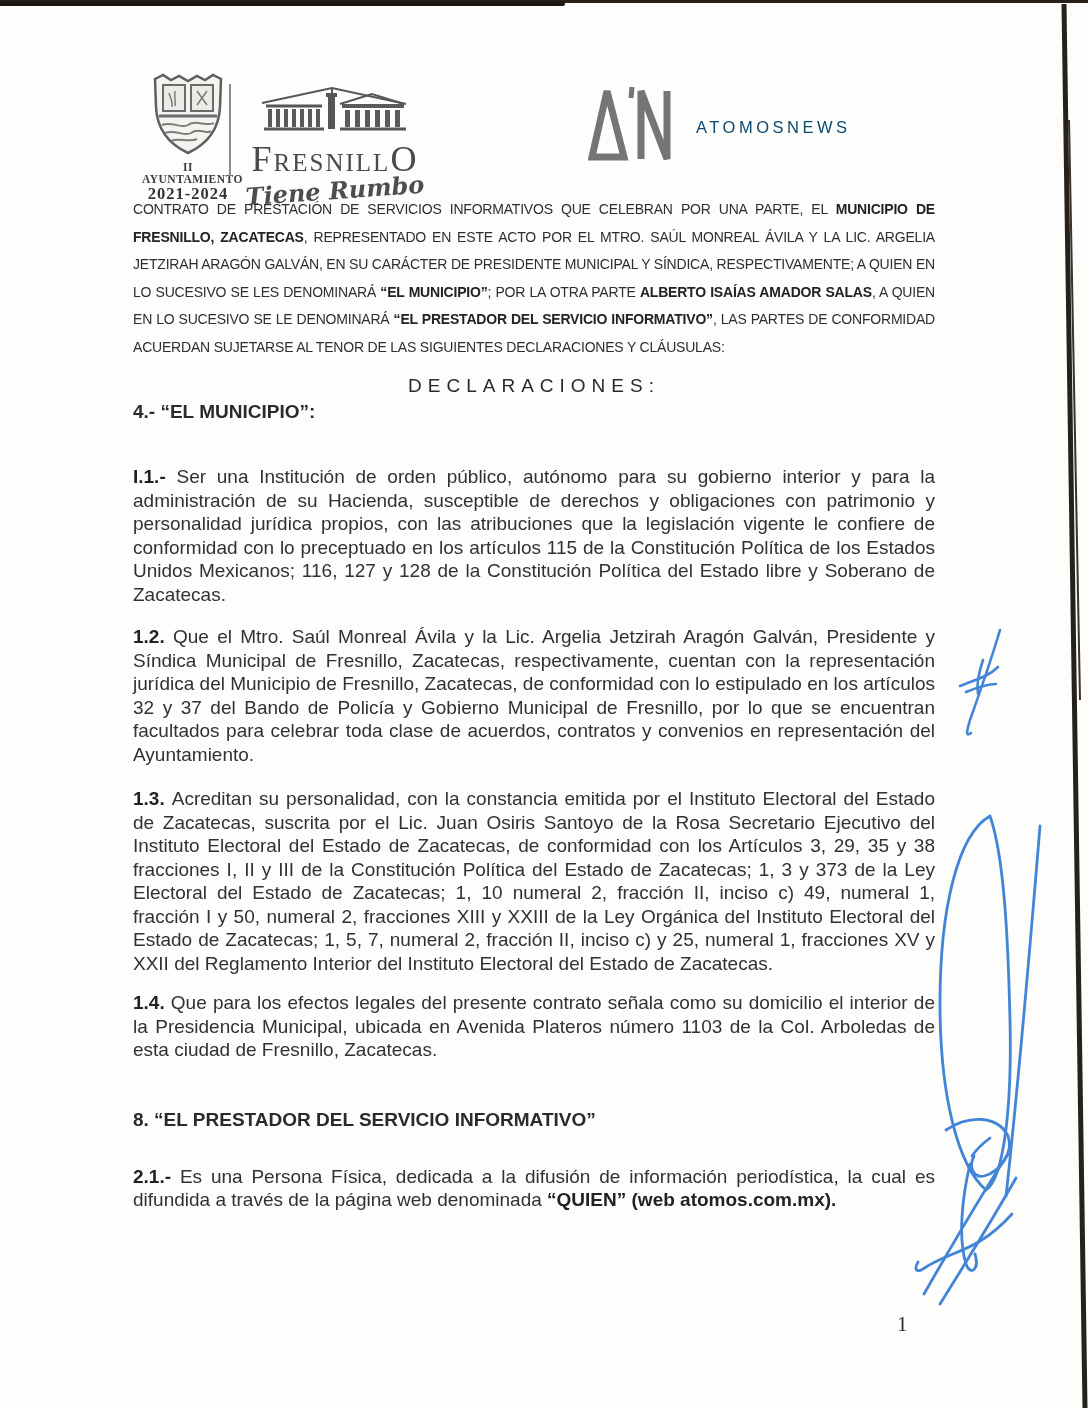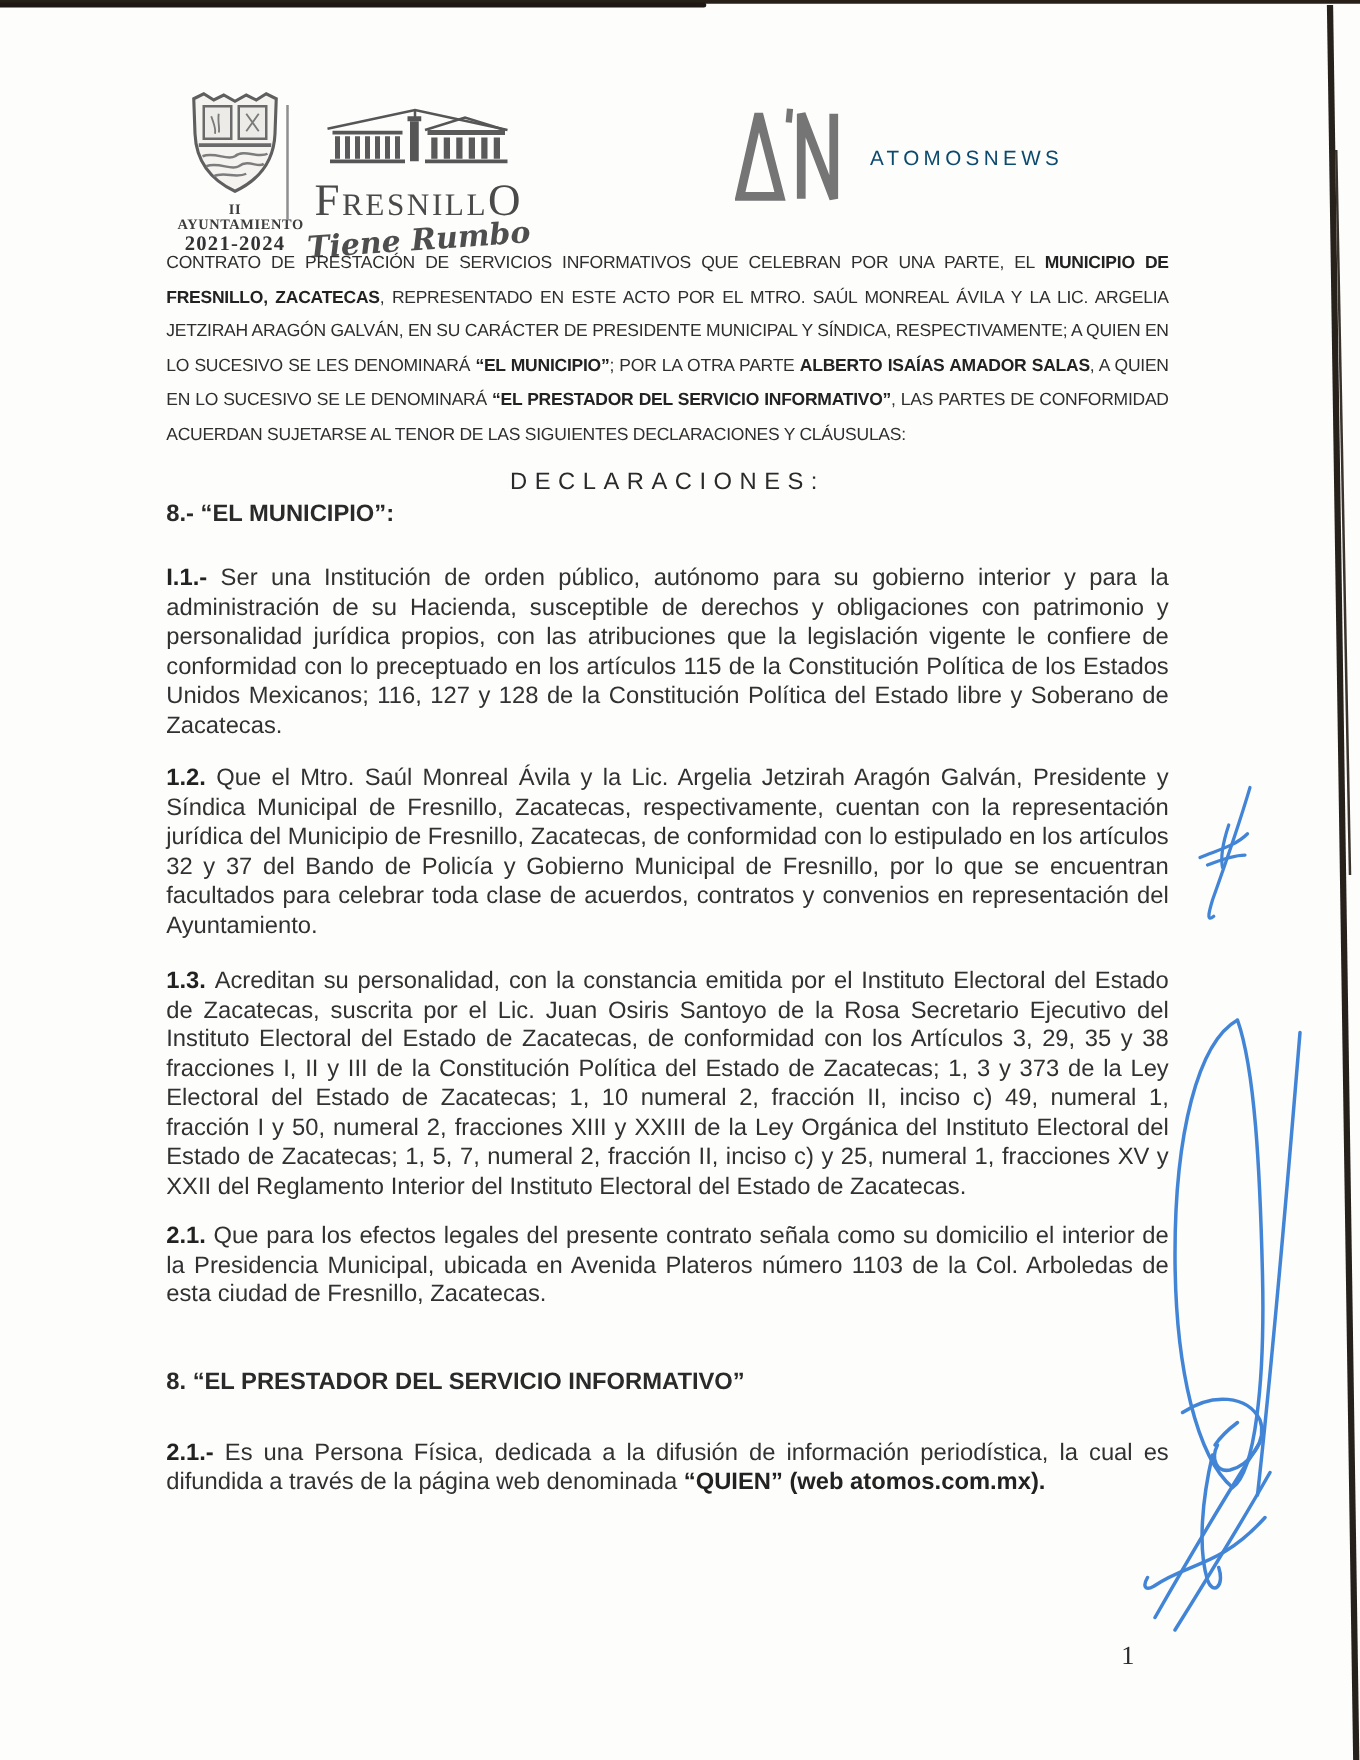--- a/index.html
+++ b/index.html
@@ -27,21 +27,21 @@
   .atomos-wrap{position:absolute;left:588px;top:84px;}
   .atomos-word{position:absolute;left:696px;top:118px;font-size:16.5px;letter-spacing:3.5px;
     color:#0c4a6e;font-weight:400;}
   
   .content{position:absolute;left:133px;top:196px;width:802px;}
   .intro{font-size:14px;line-height:27.5px;letter-spacing:-.2px;text-align:justify;color:#2e2e2e;}
   .h-decl{margin-top:12px;text-align:center;font-weight:normal;letter-spacing:6px;
     font-size:19px;line-height:26px;color:#2a2a2a;}
   .h-sec{font-weight:bold;font-size:19px;line-height:26px;color:#2a2a2a;}
   .para{font-size:19px;line-height:23.5px;text-align:justify;color:#313131;}
-  .mt-i11{margin-top:26px;} .mt-p{margin-top:19px;} .mt-13{margin-top:21px;}
+  .mt-i11{margin-top:40px;} .mt-p{margin-top:19px;} .mt-13{margin-top:21px;}
   .mt-14{margin-top:16px;} .mt-h2{margin-top:45px;} .mt-21{margin-top:32px;}
   .b{font-weight:700;color:#222;}
   .page-number{position:absolute;left:897px;top:1312px;font-family:"Liberation Serif",serif;
     font-size:21px;color:#2c2c2c;}
   .sig{position:absolute;pointer-events:none;}
 </style>
 </head>
 <body>
 
 <div class="page">
@@ -105,25 +105,25 @@
       <path d="M19,7 L4,73 L36,73 Z" fill="none" stroke="#757575" stroke-width="7"></path>
       <path d="M44,3 L43,14" stroke="#757575" stroke-width="5"></path>
       <path d="M53,75 L53,7 L79,75 L79,7" fill="none" stroke="#757575" stroke-width="7"></path>
     </svg>
   </div>
   <div class="atomos-word">ATOMOSNEWS</div>
 
   <div class="content">
     <p class="intro" style="margin:0"><span>CONTRATO DE PRESTACIÓN DE SERVICIOS INFORMATIVOS QUE CELEBRAN POR UNA PARTE, EL </span><span class="b">MUNICIPIO DE FRESNILLO, ZACATECAS</span><span>, REPRESENTADO EN ESTE ACTO POR EL MTRO. SAÚL MONREAL ÁVILA Y LA LIC. ARGELIA JETZIRAH ARAGÓN GALVÁN, EN SU CARÁCTER DE PRESIDENTE MUNICIPAL Y SÍNDICA, RESPECTIVAMENTE; A QUIEN EN LO SUCESIVO SE LES DENOMINARÁ </span><span class="b">“EL MUNICIPIO”</span><span>; POR LA OTRA PARTE </span><span class="b">ALBERTO ISAÍAS AMADOR SALAS</span><span>, A QUIEN EN LO SUCESIVO SE LE DENOMINARÁ </span><span class="b">“EL PRESTADOR DEL SERVICIO INFORMATIVO”</span><span>, LAS PARTES DE CONFORMIDAD ACUERDAN SUJETARSE AL TENOR DE LAS SIGUIENTES DECLARACIONES Y CLÁUSULAS:</span></p>
     <div class="h-decl">DECLARACIONES:</div>
-    <div class="h-sec">8.- “EL MUNICIPIO”:</div>
+    <div class="h-sec">4.- “EL MUNICIPIO”:</div>
     <p class="para mt-i11" style="margin-bottom:0"><span class="b">I.1.- </span><span>Ser una Institución de orden público, autónomo para su gobierno interior y para la administración de su Hacienda, susceptible de derechos y obligaciones con patrimonio y personalidad jurídica propios, con las atribuciones que la legislación vigente le confiere de conformidad con lo preceptuado en los artículos 115 de la Constitución Política de los Estados Unidos Mexicanos; 116, 127 y 128 de la Constitución Política del Estado libre y Soberano de Zacatecas.</span></p>
     <p class="para mt-p" style="margin-bottom:0"><span class="b">1.2. </span><span>Que el Mtro. Saúl Monreal Ávila y la Lic. Argelia Jetzirah Aragón Galván, Presidente y Síndica Municipal de Fresnillo, Zacatecas, respectivamente, cuentan con la representación jurídica del Municipio de Fresnillo, Zacatecas, de conformidad con lo estipulado en los artículos 32 y 37 del Bando de Policía y Gobierno Municipal de Fresnillo, por lo que se encuentran facultados para celebrar toda clase de acuerdos, contratos y convenios en representación del Ayuntamiento.</span></p>
     <p class="para mt-13" style="margin-bottom:0"><span class="b">1.3. </span><span>Acreditan su personalidad, con la constancia emitida por el Instituto Electoral del Estado de Zacatecas, suscrita por el Lic. Juan Osiris Santoyo de la Rosa Secretario Ejecutivo del Instituto Electoral del Estado de Zacatecas, de conformidad con los Artículos 3, 29, 35 y 38 fracciones I, II y III de la Constitución Política del Estado de Zacatecas; 1, 3 y 373 de la Ley Electoral del Estado de Zacatecas; 1, 10 numeral 2, fracción II, inciso c) 49, numeral 1, fracción I y 50, numeral 2, fracciones XIII y XXIII de la Ley Orgánica del Instituto Electoral del Estado de Zacatecas; 1, 5, 7, numeral 2, fracción II, inciso c) y 25, numeral 1, fracciones XV y XXII del Reglamento Interior del Instituto Electoral del Estado de Zacatecas.</span></p>
-    <p class="para mt-14" style="margin-bottom:0"><span class="b">2.1. </span><span>Que para los efectos legales del presente contrato señala como su domicilio el interior de la Presidencia Municipal, ubicada en Avenida Plateros número 1103 de la Col. Arboledas de esta ciudad de Fresnillo, Zacatecas.</span></p>
+    <p class="para mt-14" style="margin-bottom:0"><span class="b">1.4. </span><span>Que para los efectos legales del presente contrato señala como su domicilio el interior de la Presidencia Municipal, ubicada en Avenida Plateros número 1103 de la Col. Arboledas de esta ciudad de Fresnillo, Zacatecas.</span></p>
     <div class="h-sec mt-h2">8. “EL PRESTADOR DEL SERVICIO INFORMATIVO”</div>
     <p class="para mt-21" style="margin-bottom:0"><span class="b">2.1.- </span><span>Es una Persona Física, dedicada a la difusión de información periodística, la cual es difundida a través de la página web denominada </span><span class="b">“QUIEN” (web atomos.com.mx).</span></p>
   </div>
 
   <svg class="sig" style="left:948px;top:622px" width="62" height="128" viewBox="0 0 62 128">
     <g fill="none" stroke="var(--ink-blue,#4285d6)" stroke-width="2.6" stroke-linecap="round">
       <path d="M52,8 C44,35 32,70 22,98 C19,108 17,116 23,111"></path>
       <path d="M12,64 C26,58 40,55 50,45"></path>
       <path d="M35,38 C31,50 28,62 30,72"></path>
       <path d="M18,70 C28,66 40,62 48,62"></path>

